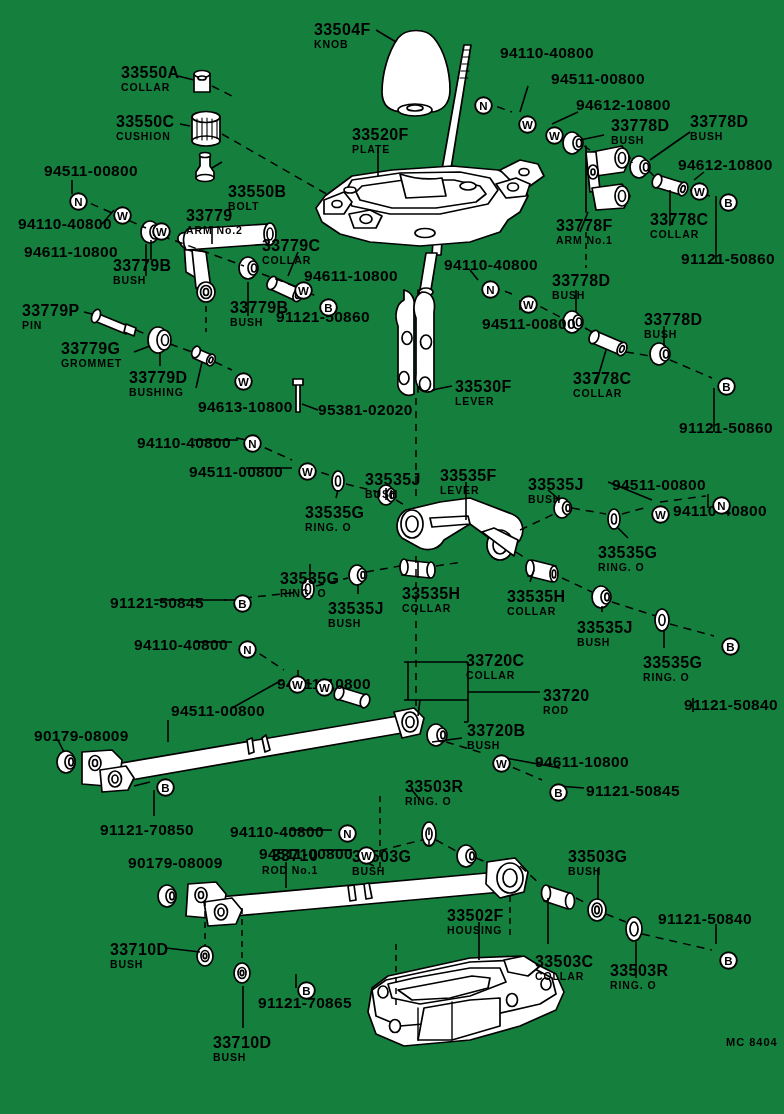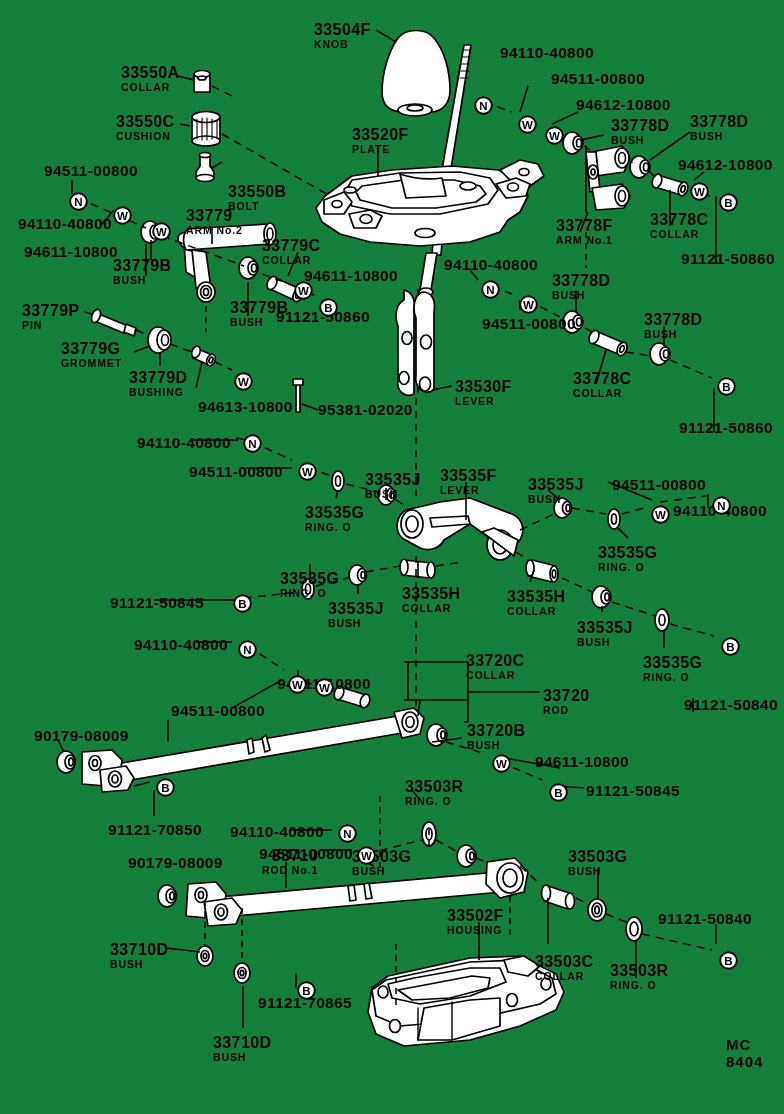--- a/index.html
+++ b/index.html
@@ -15,21 +15,21 @@
   .lbl{position:absolute;white-space:nowrap;line-height:1;}
   .lbl .pn{display:block;font-size:16px;font-weight:bold;letter-spacing:.4px;}
   .lbl .dsc{display:block;font-size:10.5px;font-weight:bold;letter-spacing:.9px;margin-top:1px;}
   .code{position:absolute;white-space:nowrap;font-size:15.5px;font-weight:bold;letter-spacing:.3px;line-height:1;}
   
   .mark{position:absolute;width:19px;height:19px;}
   .mark svg{display:block;width:19px;height:19px;}
   
   #art{position:absolute;inset:0;width:784px;height:1114px;}
   #dash{position:absolute;inset:0;width:784px;height:1114px;}
-  .foot{position:absolute;font-size:15px;font-weight:bold;letter-spacing:1px;}
+  .foot{position:absolute;font-size:11px;font-weight:bold;letter-spacing:1px;}
 </style>
 </head>
 <body>
 
 <div id="sheet">
 
   <svg id="art" viewBox="0 0 784 1114" xmlns="http://www.w3.org/2000/svg">
     <g fill="none" stroke="#000" stroke-width="1.7" stroke-linejoin="round" stroke-linecap="round">
 
       <path d="M398 38 C388 52 382 74 382 92 C382 106 390 112 404 112 L430 112
@@ -644,21 +644,21 @@
       <div class="code" style="left: 612px; top: 477px;">94511-00800</div>
       <div class="code" style="left: 673px; top: 503px;">94110-40800</div>
       <div class="code" style="left: 110px; top: 595px;">91121-50845</div>
       <div class="code" style="left: 134px; top: 637px;">94110-40800</div>
       <div class="code" style="left: 277px; top: 676px;">94611-10800</div>
       <div class="code" style="left: 171px; top: 703px;">94511-00800</div>
       <div class="code" style="left: 684px; top: 697px;">91121-50840</div>
       <div class="code" style="left: 535px; top: 754px;">94611-10800</div>
       <div class="code" style="left: 586px; top: 783px;">91121-50845</div>
       <div class="code" style="left: 34px; top: 728px;">90179-08009</div>
-      <div class="code" style="left: 108px; top: 822px;">91121-70850</div>
+      <div class="code" style="left: 100px; top: 822px;">91121-70850</div>
       <div class="code" style="left: 230px; top: 824px;">94110-40800</div>
       <div class="code" style="left: 259px; top: 846px;">94511-00800</div>
       <div class="code" style="left: 128px; top: 855px;">90179-08009</div>
       <div class="code" style="left: 258px; top: 995px;">91121-70865</div>
       <div class="code" style="left: 658px; top: 911px;">91121-50840</div>
     </div>
   <div id="marks-layer">
       <div class="mark" style="left: 69px; top: 192px;">
         <svg viewBox="0 0 19 19" xmlns="http://www.w3.org/2000/svg">
           <circle cx="9.5" cy="9.5" r="8.3" fill="#fff" stroke="#000" stroke-width="1.9"></circle>

